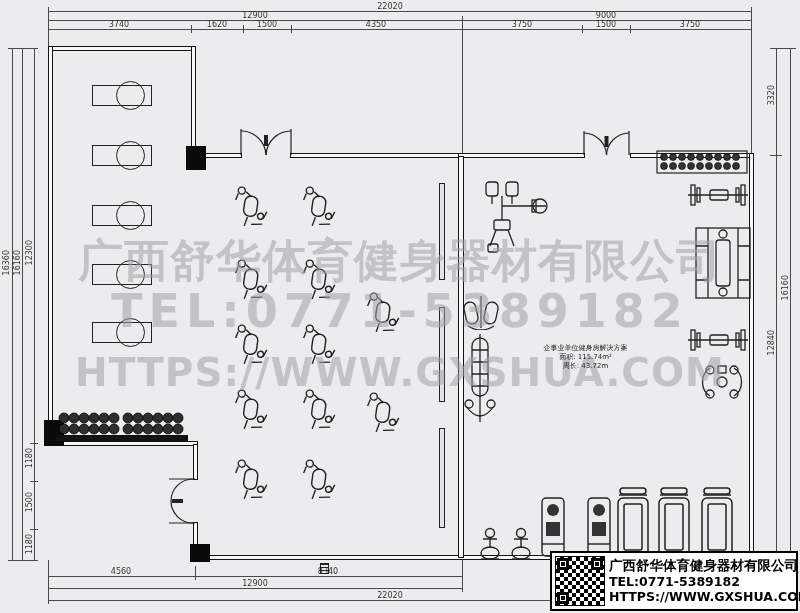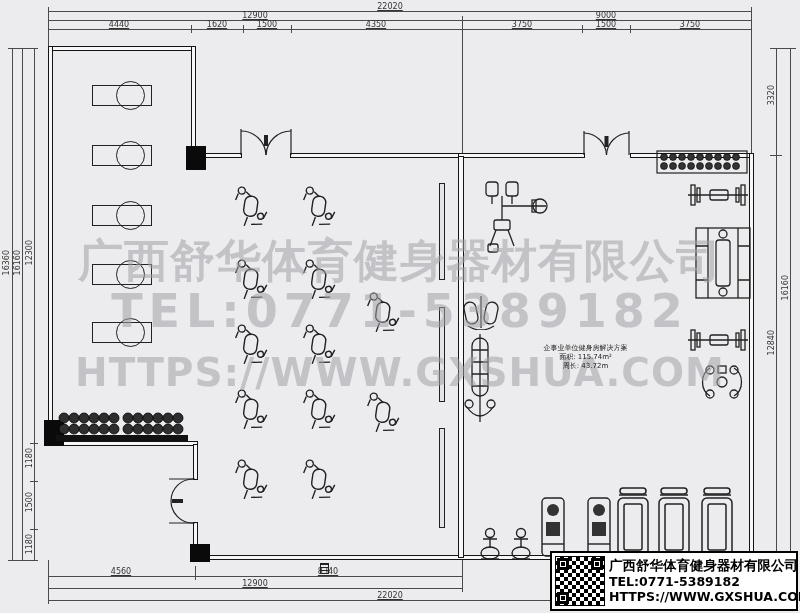--- a/index.html
+++ b/index.html
@@ -3,21 +3,21 @@
 <meta charset="utf-8">
 <style>
   html,body{margin:0;padding:0;background:#fff;}
   .canvas{position:relative;width:800px;height:613px;background:#ececee;overflow:hidden;
           font-family:"DejaVu Sans",sans-serif;}
   
   .hl{position:absolute;height:1px;background:#4a4a4a;}
   .vl{position:absolute;width:1px;background:#4a4a4a;}
   .tick{position:absolute;width:1px;height:8px;background:#4a4a4a;}
   .htick{position:absolute;height:1px;width:8px;background:#4a4a4a;}
-  .dlbl{position:absolute;font-size:8px;color:#333;transform:translateX(-50%);white-space:nowrap;text-decoration:underline;}
+  .dlbl{position:absolute;font-size:8px;color:#333;transform:translateX(-50%);white-space:nowrap;}
   .dlblv{position:absolute;font-size:8px;color:#333;writing-mode:vertical-rl;transform:rotate(180deg);white-space:nowrap;}
   
   .wall{position:absolute;background:#f7f7f8;border:1.3px solid #141414;box-sizing:border-box;}
   .col{position:absolute;background:#0a0a0a;}
   .mirror{position:absolute;width:6px;border:1px solid #222;background:#e4e4e6;box-sizing:border-box;}
   .mtable{position:absolute;width:60px;height:21px;border:1.3px solid #222;box-sizing:border-box;}
   .mtable .c{position:absolute;right:6px;top:-5px;width:29px;height:29px;border:1.3px solid #222;
              border-radius:50%;box-sizing:border-box;background:transparent;}
   .equip{position:absolute;}
   .door{position:absolute;}
@@ -91,21 +91,21 @@
     <div class="tick" style="left:462px;top:25px"></div>
       <div class="tick" style="left:582px;top:25px"></div>
     <div class="tick" style="left:630px;top:25px"></div>
       <div class="tick" style="left:751px;top:25px"></div>
     <div class="vl" style="left:48px;top:11px;height:35px"></div>
     <div class="vl" style="left:462px;top:20px;height:133px"></div>
     <div class="vl" style="left:751px;top:11px;height:142px"></div>
     <span class="dlbl" style="left:390px;top:2px">22020</span>
     <span class="dlbl" style="left:255px;top:11px">12900</span>
     <span class="dlbl" style="left:606px;top:11px">9000</span>
-    <span class="dlbl" style="left:119px;top:20px">4440</span>
+    <span class="dlbl" style="left:119px;top:20px">3740</span>
     <span class="dlbl" style="left:217px;top:20px">1620</span>
     <span class="dlbl" style="left:267px;top:20px">1500</span>
     <span class="dlbl" style="left:376px;top:20px">4350</span>
     <span class="dlbl" style="left:522px;top:20px">3750</span>
     <span class="dlbl" style="left:606px;top:20px">1500</span>
     <span class="dlbl" style="left:690px;top:20px">3750</span>
   </div>
 
   <div>
     <div class="vl" style="left:12px;top:48px;height:512px"></div>

